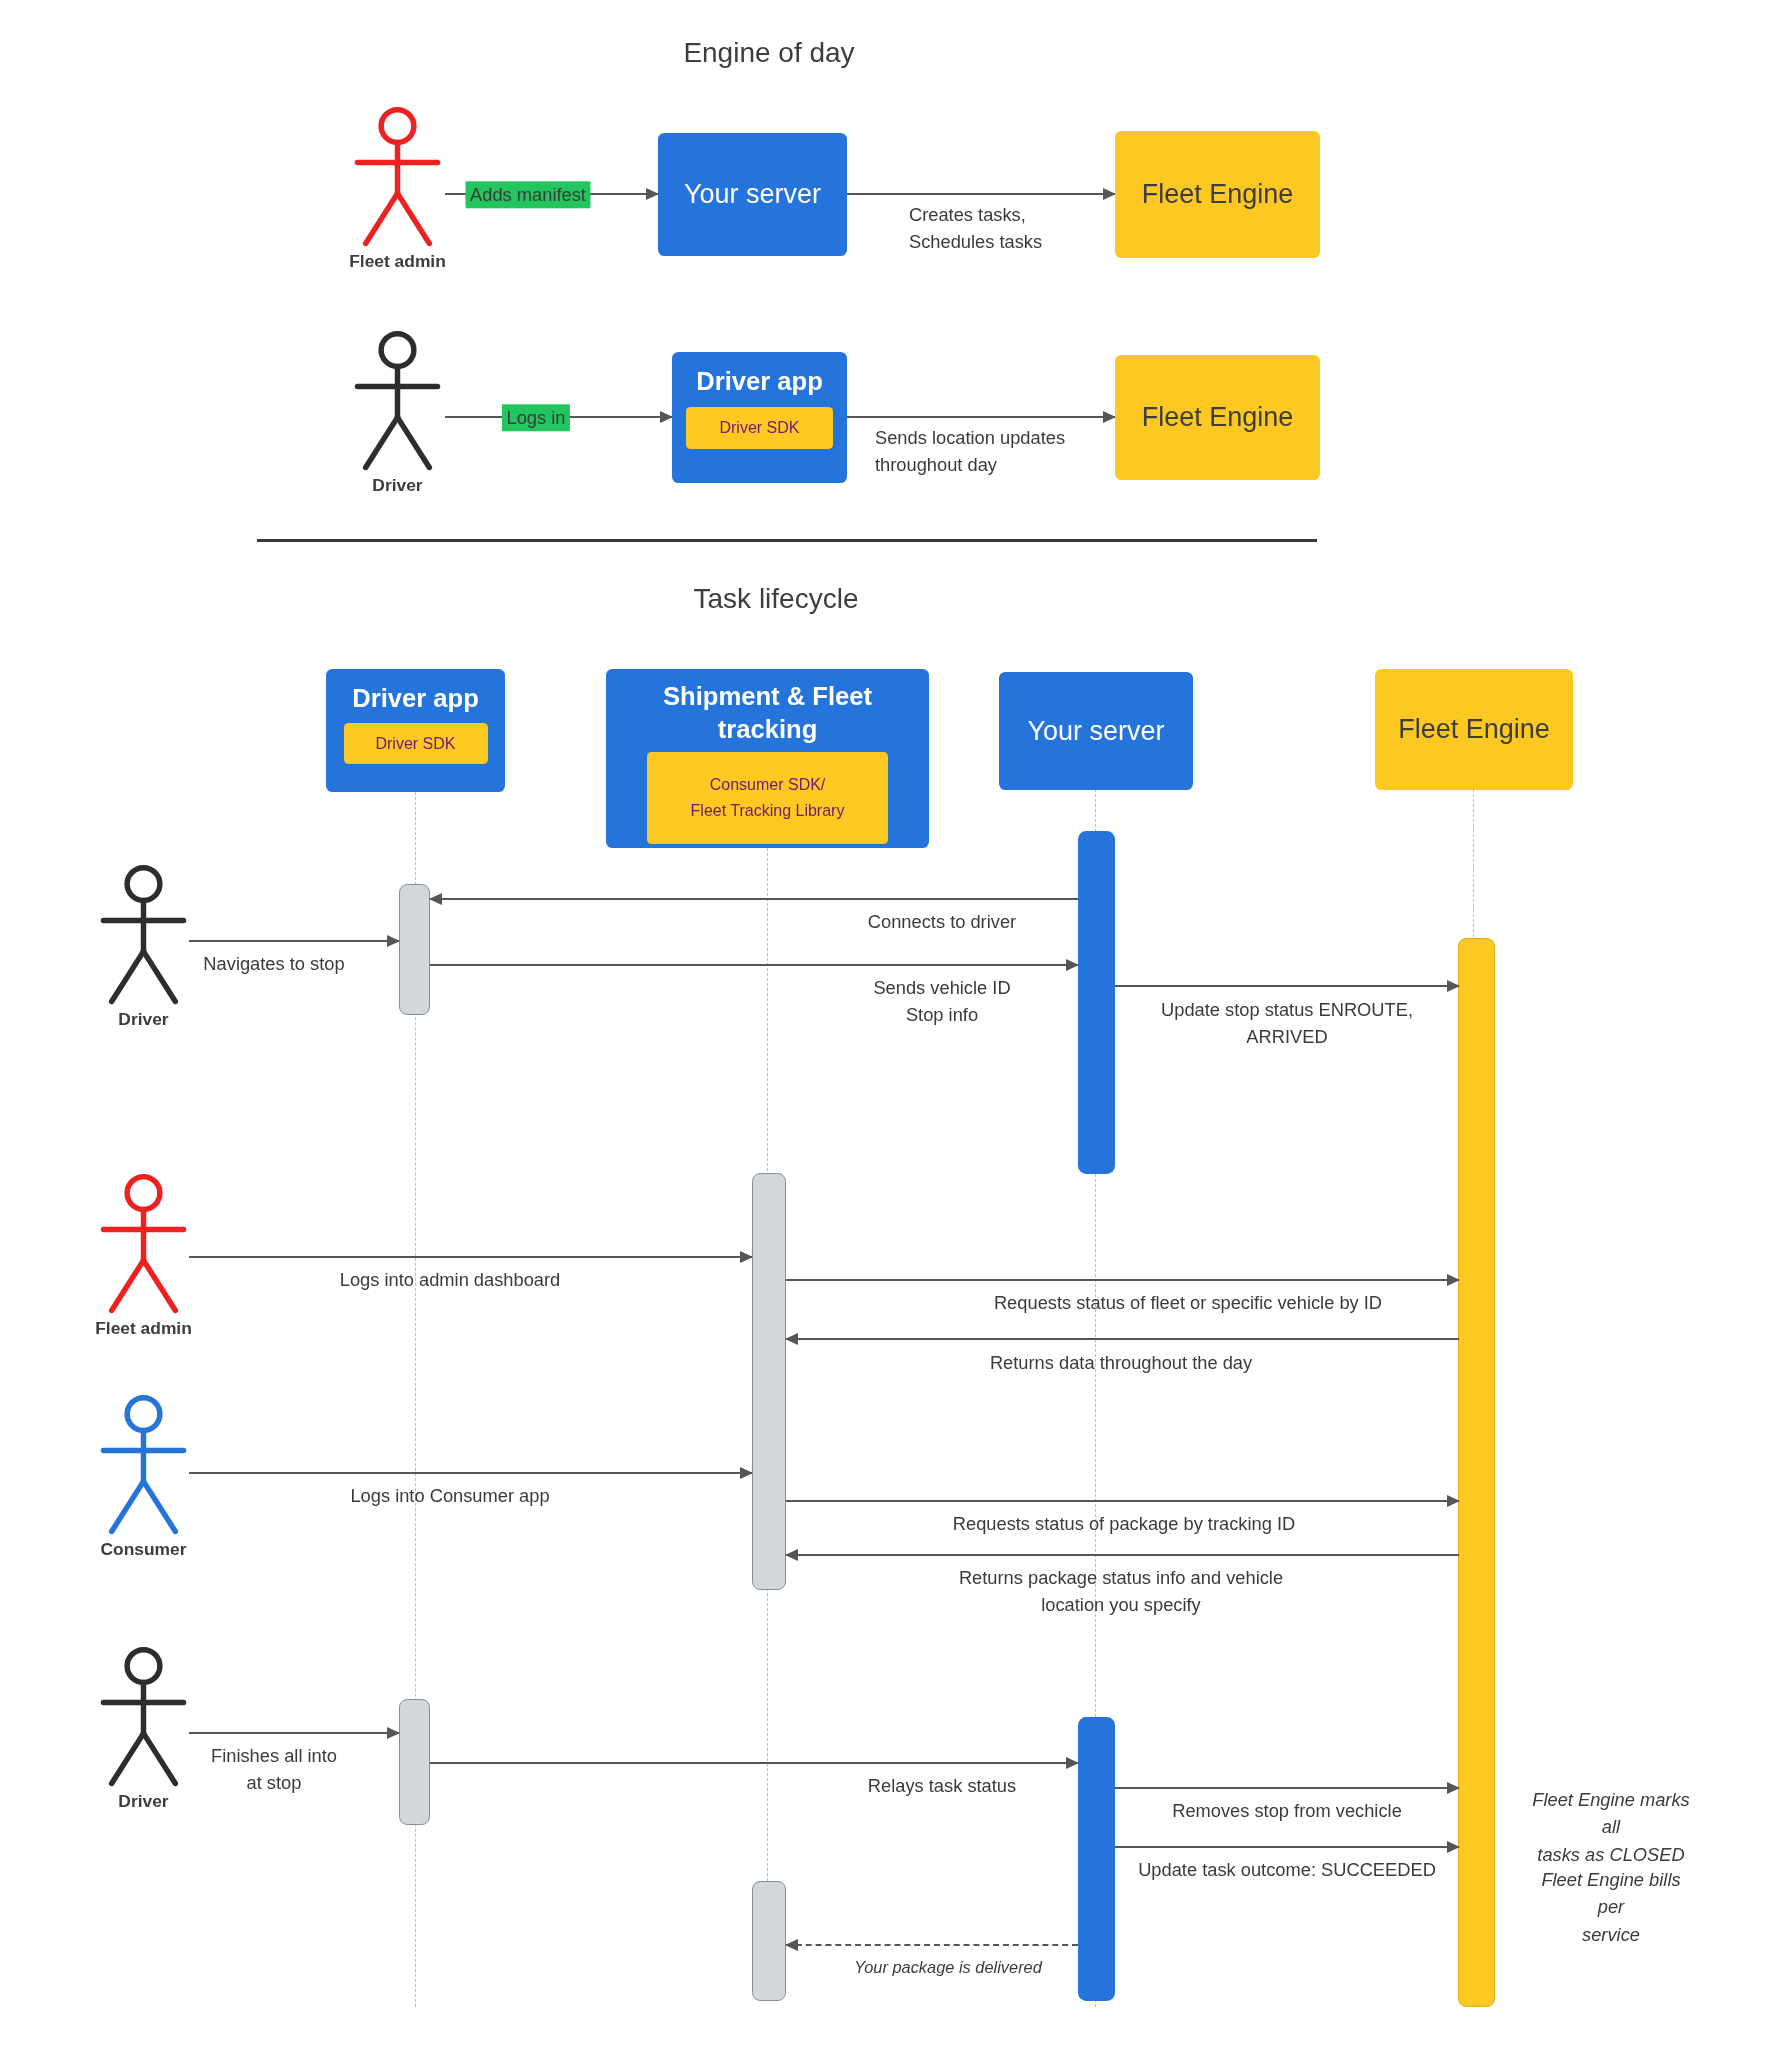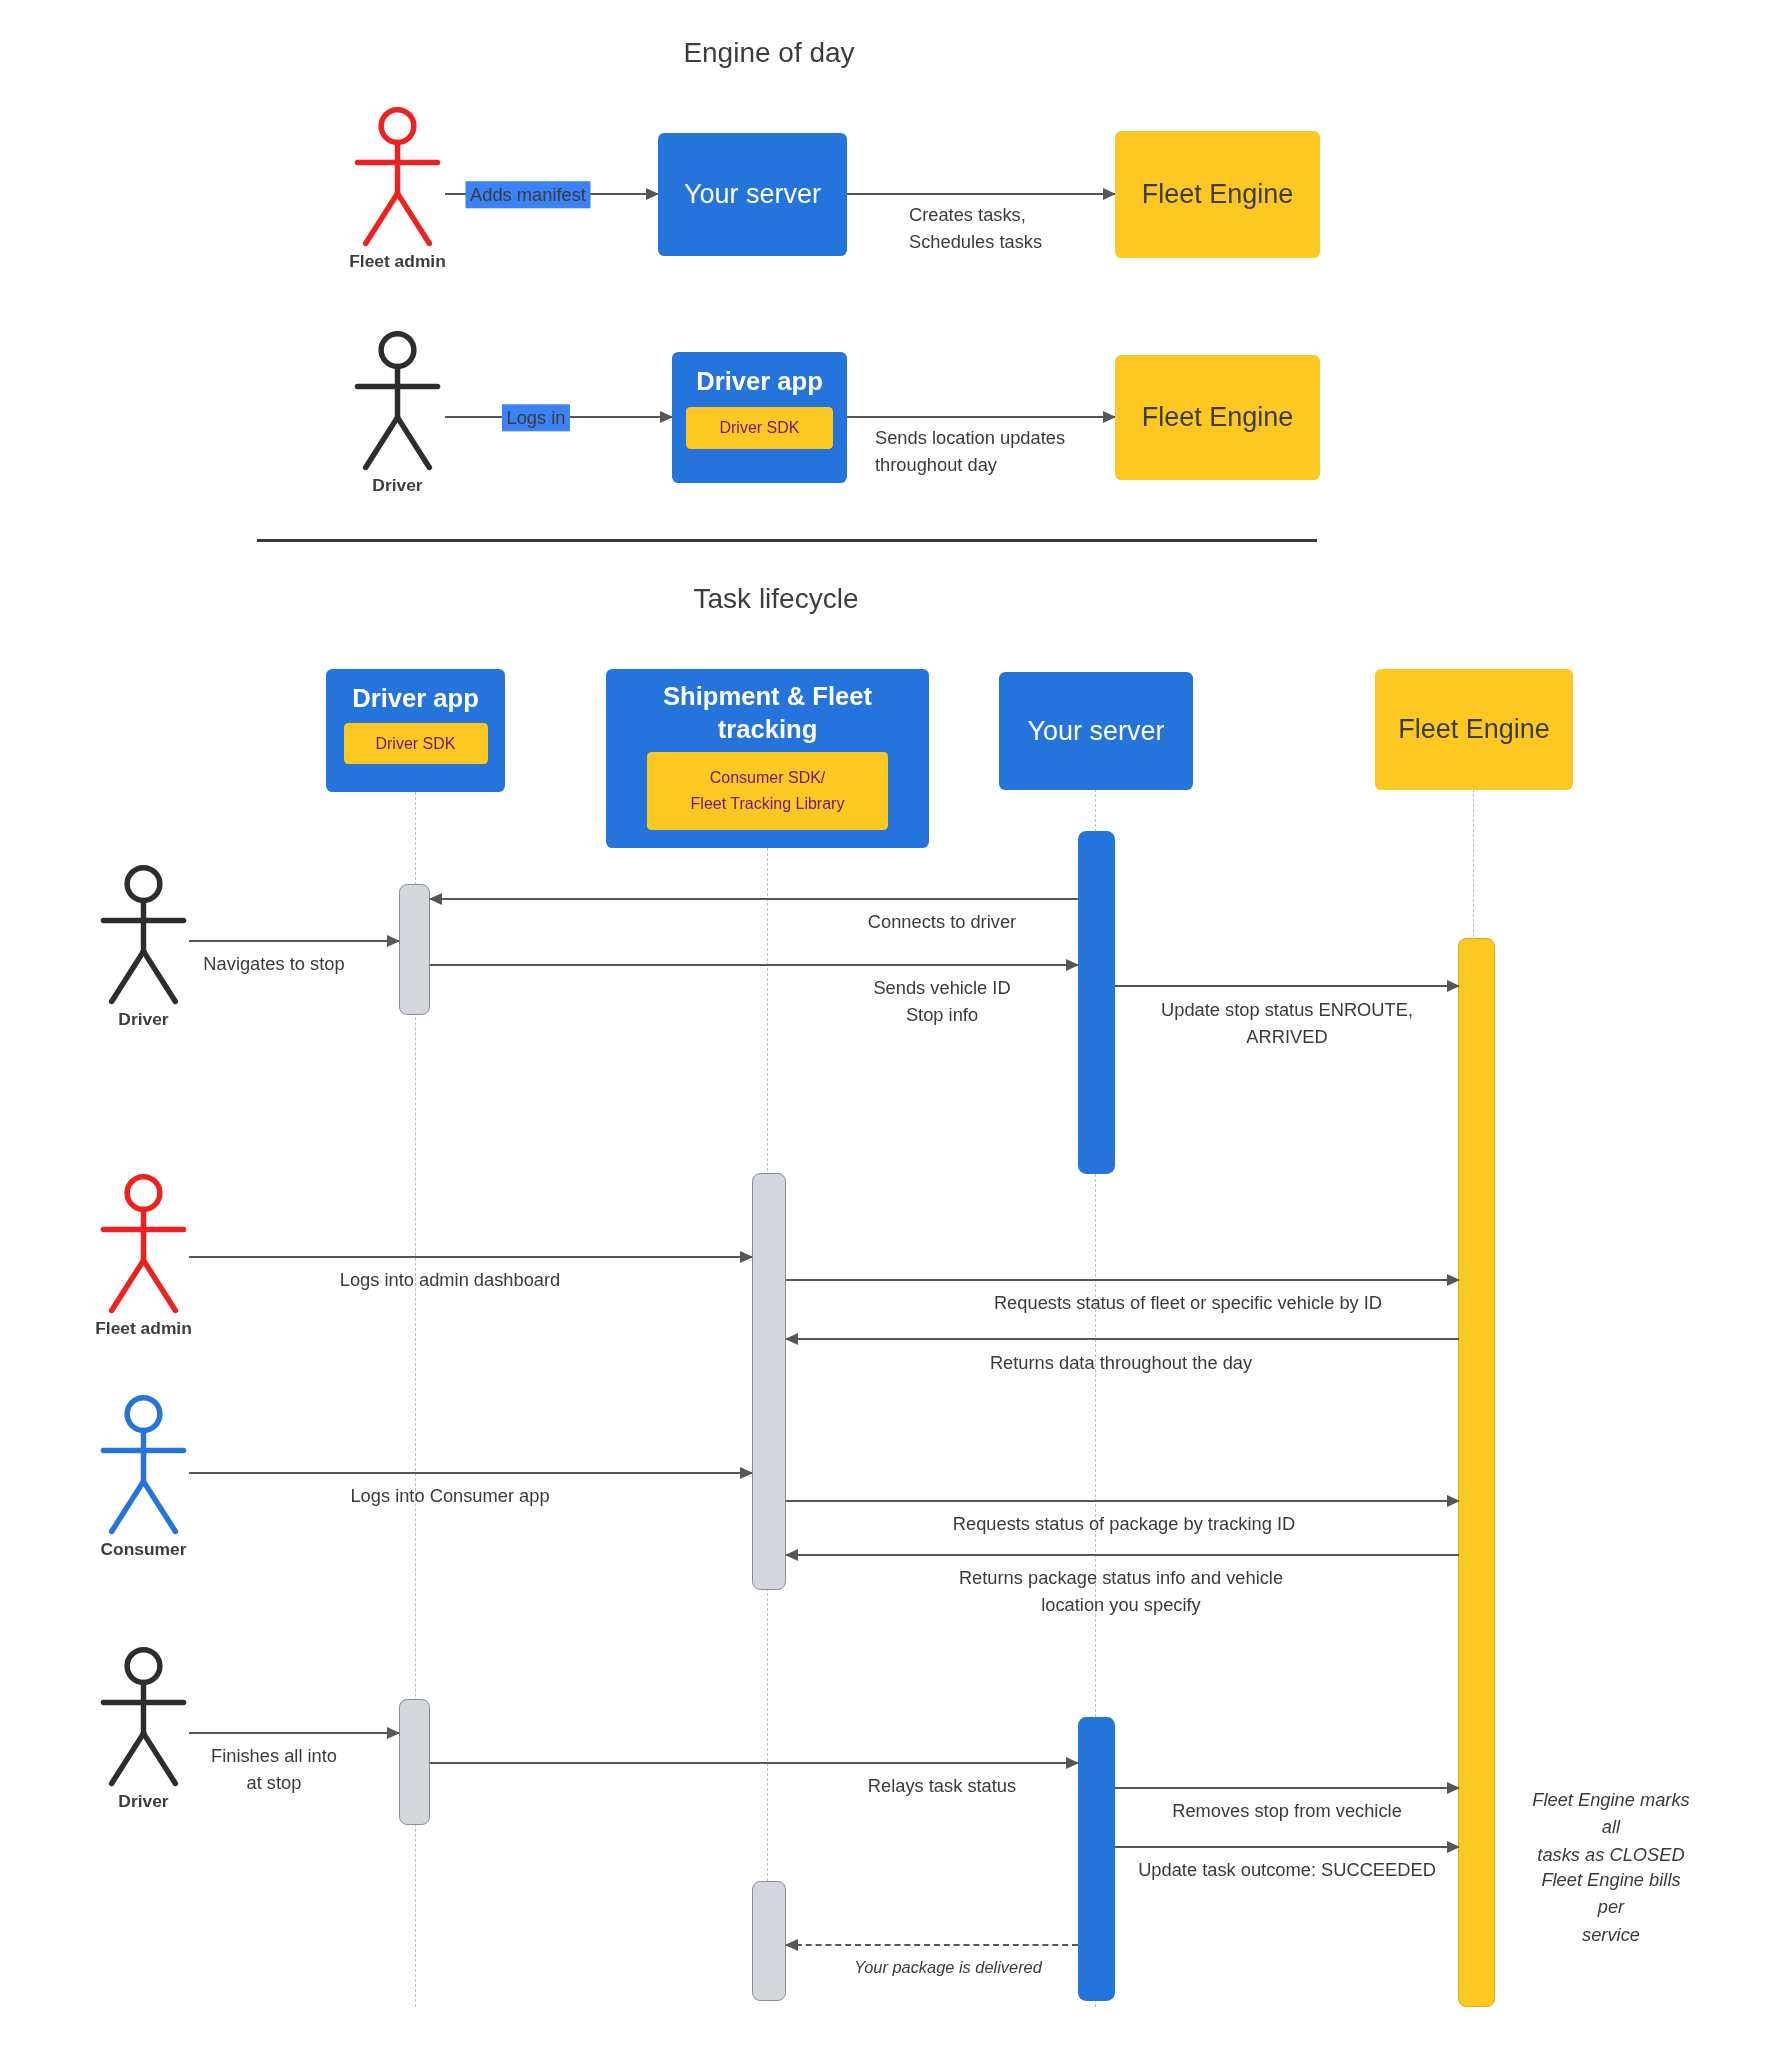--- a/index.html
+++ b/index.html
@@ -17,21 +17,21 @@
   .bar.gray{background:var(--bar-gray,#d3d6db);border:1.8px solid var(--bar-gray-border,#898d93)}
   .bar.blue{background:var(--blue,#2574dc)}
   .bar.yellow{background:var(--yellow,#fcc821);border:1.8px solid #e0ac12}
   .arrow{position:absolute;height:0;border-top:2.7px solid var(--line,#565656)}
   .arrow.dashed{border-top-style:dashed}
   .arrow::after{content:"";position:absolute;top:-7.3px;width:0;height:0;border-top:6.4px solid transparent;border-bottom:6.4px solid transparent}
   .arrow.r::after{right:-0.9px;border-left:13.7px solid var(--line,#565656)}
   .arrow.l::after{left:-0.9px;border-right:13.7px solid var(--line,#565656)}
   .lbl{position:absolute;font-size:18.3px;line-height:27.4px;color:var(--text,#3b3b3b);white-space:pre-line}
   .lbl.c{transform:translateX(-50%);text-align:center}
-  .lbl.online{transform:translate(-50%,-50%);background:#3b82f6;padding:0 4.6px;white-space:nowrap}
+  .lbl.online{transform:translate(-50%,-50%);background:#22c55e;padding:0 4.6px;white-space:nowrap}
   .lbl.i{font-style:italic}
   .lbl.sm{font-size:16.4px}
   .actor{position:absolute;width:91px}
   .actor svg{display:block;fill:none;stroke-width:6;stroke-linecap:round}
   .actor.red svg{stroke:var(--red,#ee2020)}
   .actor.dark svg{stroke:var(--actor-dark,#2d2d2d)}
   .actor.blue svg{stroke:var(--consumer-blue,#2574dc)}
   .actor-label{position:absolute;top:146px;left:50%;transform:translateX(-50%);font-weight:bold;font-size:17.4px;color:#3d3d3d;white-space:nowrap}
   .divider{position:absolute;background:#3a3a3a;height:2.7px}
 </style>
@@ -106,21 +106,21 @@
   <div class="bar blue" style="left:1078px;top:1717px;width:37px;height:284px"></div>
   <div class="bar gray" style="left:752px;top:1881px;width:34px;height:120px"></div>
 
   <div class="box blue" style="left:326px;top:669px;width:179px;height:123px">
     <div class="btitle" style="margin-top:12.8px">Driver app</div>
     <div class="chip" style="width:144px;height:41px;margin-top:8.2px">Driver SDK</div>
   </div>
 
   <div class="box blue" style="left:606px;top:669px;width:323px;height:179px">
     <div class="btitle" style="padding:11px 37px 0">Shipment &amp; Fleet tracking</div>
-    <div class="chip" style="width:241px;height:78px;margin-top:5.5px;line-height:25.6px">Consumer SDK/
+    <div class="chip" style="width:241px;height:92px;margin-top:5.5px;line-height:25.6px">Consumer SDK/
 Fleet Tracking Library</div>
   </div>
 
   <div class="box blue simple" style="left:999px;top:672px;width:194px;height:118px">Your server</div>
   <div class="box yellow simple" style="left:1375px;top:669px;width:198px;height:121px">Fleet Engine</div>
 
   <div class="actor dark" style="left:98px;top:863px">
     <svg width="91" height="144" viewBox="0 0 100 158">
       <circle cx="50" cy="23" r="18"></circle>
         <line x1="50" y1="41" x2="50" y2="97"></line>

